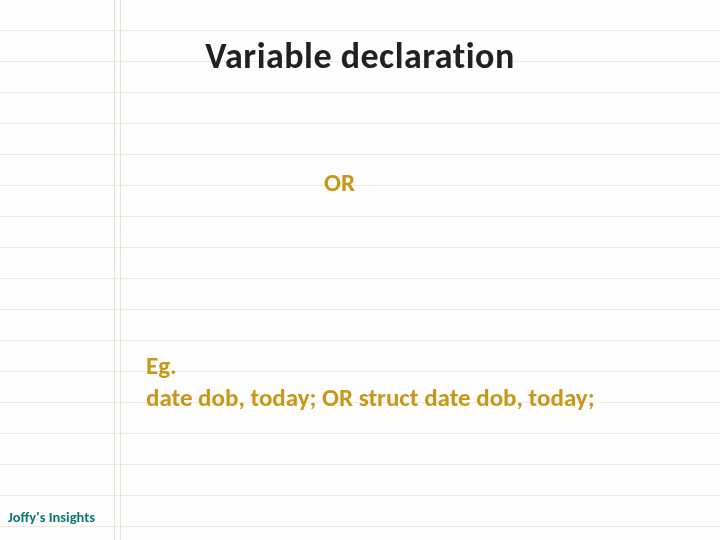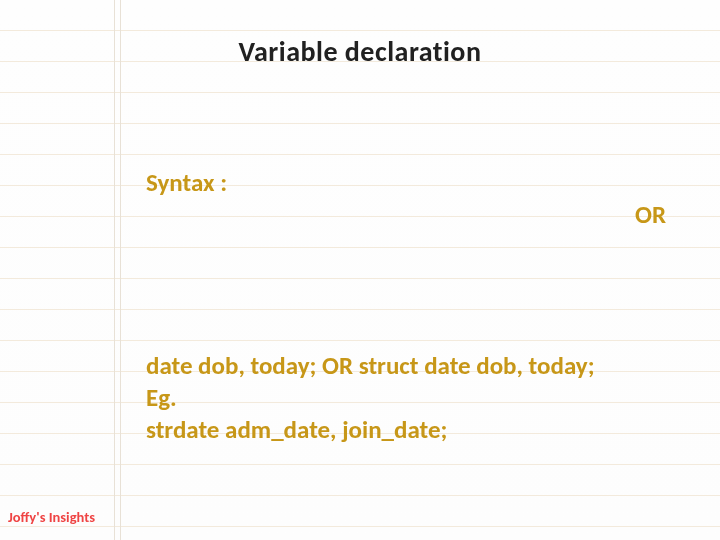--- a/index.html
+++ b/index.html
@@ -40,57 +40,55 @@
     opacity: 0.85;
   }
 
   .title {
     position: absolute;
     top: 34px;
     left: 0;
     right: 0;
     text-align: center;
     font-weight: 700;
-    font-size: 28px;
+    font-size: 36px;
     color: #212121;
     letter-spacing: 0.5px;
   }
 
   .block {
     position: absolute;
     left: 146px;
     color: #c79718;
     font-weight: 700;
     font-size: 25px;
     line-height: 32px;
   }
   .block.syntax { top: 167px; width: 520px; }
   .block.example { top: 350px; width: 560px; }
-  .or-line { text-align: right; padding-left: 178px; }
+  .or-line { text-align: left; padding-left: 178px; }
 
   .footer {
     position: absolute;
     left: 8px;
     bottom: 14px;
     font-weight: 700;
     font-size: 14.5px;
-    color: #ef4444;
+    color: #0f766e;
   }
 </style>
 </head>
 <body>
 
 <div class="paper"></div>
 
 <div class="title">Variable declaration</div>
 
 <div class="block syntax">
-  <div>Syntax :</div>
   <div class="or-line">OR</div>
 </div>
 
 <div class="block example">
+  <div>Eg.</div>
   <div>date dob, today;   OR  struct  date dob, today;</div>
-  <div>Eg.</div>
-  <div>strdate  adm_date, join_date;</div>
 </div>
 
 <div class="footer">Joffy's Insights</div>
 
 </body></html>

